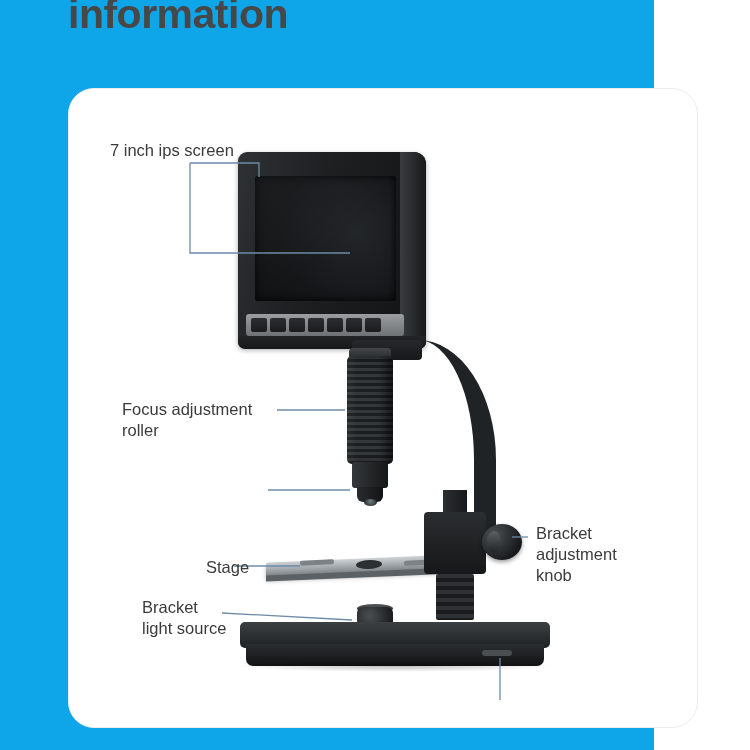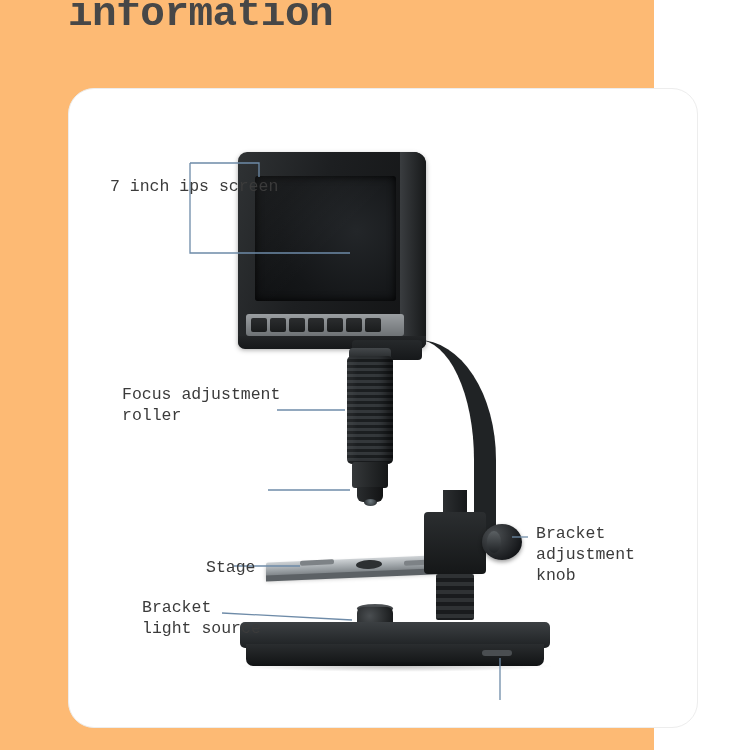--- a/index.html
+++ b/index.html
@@ -8,22 +8,21 @@
     width: 750px; height: 750px;
     background: #ffffff;
     font-family: "Liberation Sans", sans-serif;
     overflow: hidden;
   }
 
   #page {
     position: relative;
     width: 654px;
     height: 750px;
-    background: #fdba74;
-    font-family: Liberation Mono, monospace;
+    background: #0ea5e9;
   }
 
   
   #title {
     position: absolute;
     left: 68px;
     top: -8px;
     font-size: 41px;
     font-weight: bold;
     color: #474747;
@@ -44,22 +43,22 @@
   }
 
   
   .label {
     position: absolute;
     font-size: 16.5px;
     color: #3b3b3b;
     line-height: 1.28;
     white-space: pre-line;
   }
-  #lbl-screen   { left: 110px; top: 140px; margin-top: 36px; }
-  #lbl-focus    { left: 122px; top: 384px; }
+  #lbl-screen   { left: 110px; top: 140px; }
+  #lbl-focus    { left: 122px; top: 399px; }
   #lbl-lens     { left: 129px; top: 482px; }
   #lbl-stage    { left: 172px; top: 557px; margin-left: 34px; }
   #lbl-bracket-light { left: 142px; top: 597px; }
   #lbl-knob     { left: 536px; top: 523px; }
   #lbl-wave     { left: 452px; top: 704px; }
 
   
   #leaders {
     position: absolute;
     left: 0; top: 0;

